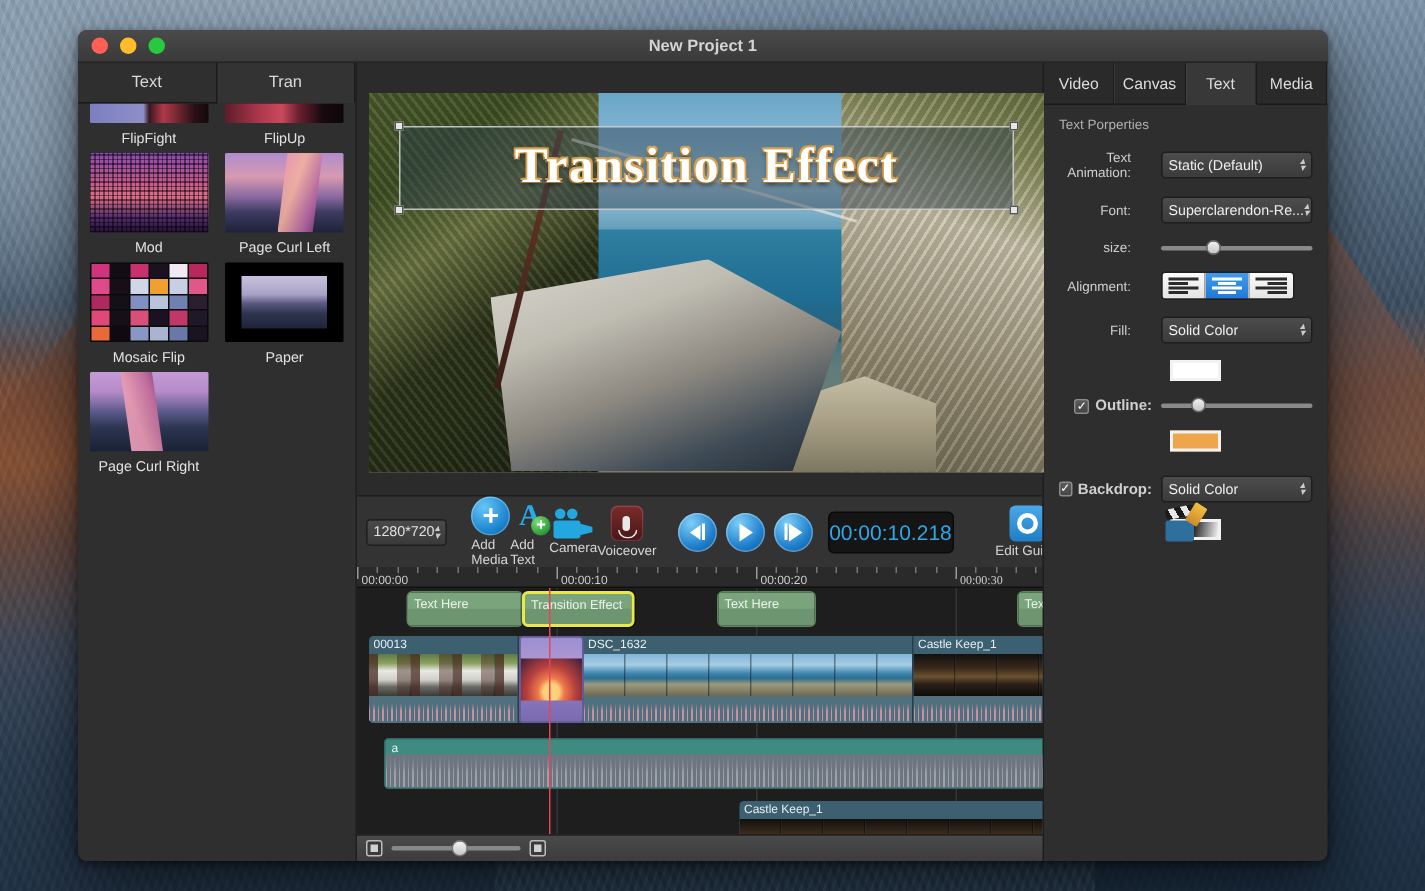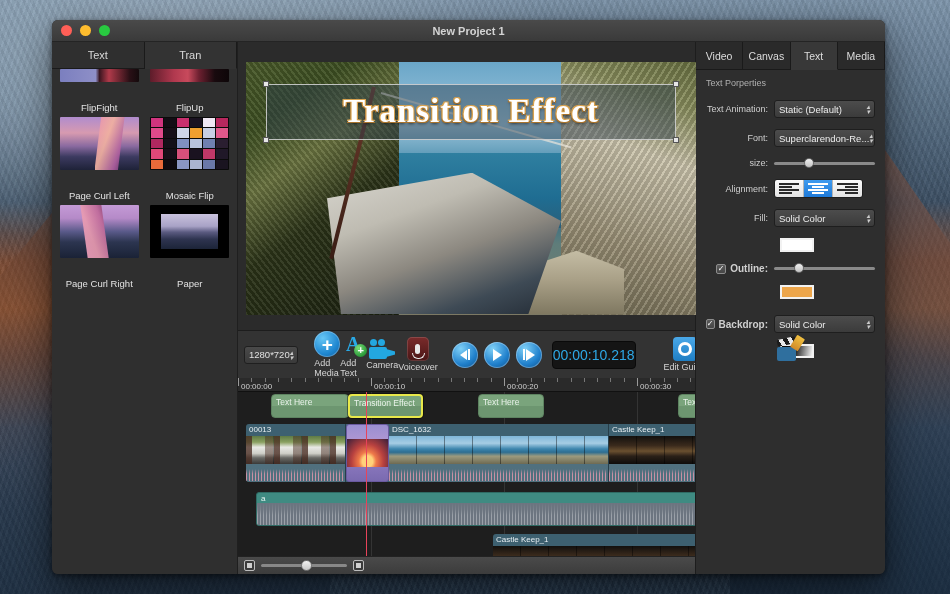--- a/index.html
+++ b/index.html
@@ -79,21 +79,21 @@
     flex: 1; overflow: hidden;
     display: grid; grid-template-columns: 1fr 1fr;
     gap: 3px 4px; padding: 0 4px 4px 4px; align-content: start;
   }
   .lp-cell { display: flex; flex-direction: column; align-items: center; }
   .lp-thumb {
     width: 79px; height: 53px; border-radius: 1px; overflow:hidden;
     position: relative; background: #111;
   }
   .lp-cell.clip-top .lp-thumb { height: 13px; }
-  .lp-label { font-size: 9.5px; color: #e2e2e2; margin-top: 20px; line-height: 12px; }
+  .lp-label { font-size: 9.5px; color: #e2e2e2; margin-top: 5px; line-height: 12px; }
 
   
   .th-flipfight { background: linear-gradient(to right, #7b7fbf 0%, #8e8fc7 45%, #3a1620 50%, #b03a4a 62%, #2a1016 88%, #140a0c 100%); }
   .th-flipup { background: linear-gradient(to right, #5d1c2a 0%, #b0384e 30%, #c84a5c 48%, #6d2030 62%, #180a0e 82%, #0d0608 100%); }
   .th-mask { background: linear-gradient(to bottom, #c63a8c 0%, #e0547a 24%, #f08050 40%, #ca4a6a 52%, #7a2a55 70%, #3a1433 100%); }
   .th-mask::after { content:""; position:absolute; inset:55% 0 0 0; background: linear-gradient(to bottom, rgba(255,160,120,.55), rgba(30,10,40,.9)); }
   .th-mod { background: linear-gradient(to bottom, #8a4ab0 0%, #c05a8e 35%, #e0708a 55%, #5a3070 80%, #241038 100%); }
   .th-mod::after {
     content:""; position:absolute; inset:0;
     background: repeating-linear-gradient(0deg, rgba(0,0,0,.45) 0 1px, transparent 1px 3px),
@@ -324,21 +324,21 @@
     border-left: 1px solid #1d1d1d; display: flex; flex-direction: column;
   }
   .rp-tabs { display: flex; height: 28px; flex: 0 0 28px; background: #c4b5fd; }
   .rp-tab { flex: 1; display: flex; align-items: center; justify-content: center;
     font-size: 10.5px; color: #dcdcdc; border-right: 1px solid #1a1a1a;
     border-bottom: 1px solid #1a1a1a; background: #2a2a2a; }
   .rp-tab.active { background: #383838; border-bottom-color: #383838; }
   .rp-body { flex: 1; padding: 8px 10px; overflow: hidden; }
   .rp-heading { font-size: 9px; color: #b0b0b0; margin-bottom: 12px; }
   .row { display: flex; align-items: center; margin-bottom: 11px; }
-  .row .lab { width: 68px; text-align: right; font-size: 9px; color: #cfcfcf; padding-right: 6px; }
+  .row .lab { width: 68px; text-align: right; font-size: 9px; color: #cfcfcf; padding-right: 20px; }
   .popup {
     flex: 1; height: 18px; border-radius: 3px;
     background: linear-gradient(to bottom, #4c4c4c, #3b3b3b);
     border: 1px solid #1e1e1e; color: #ededed; font-size: 9.5px;
     display: flex; align-items: center; padding: 0 4px; justify-content: space-between;
     overflow:hidden; white-space:nowrap;
   }
   .slider { flex: 1; height: 3px; background: #8a8a8a; border-radius: 2px; position: relative; }
   .slider .knob { position: absolute; top: -4px; width: 10px; height: 10px; border-radius: 50%;
     background: linear-gradient(to bottom,#f0f0f0,#c4c4c4); border: 1px solid #6a6a6a; }
@@ -391,20 +391,24 @@
         <div class="lp-tab active">Tran</div>
       </div>
       <div class="lp-grid" id="lp-grid">
           <div class="lp-cell clip-top">
             <div class="lp-thumb th-flipfight"></div>
             <div class="lp-label">FlipFight</div>
           </div>
           <div class="lp-cell clip-top">
             <div class="lp-thumb th-flipup"></div>
             <div class="lp-label">FlipUp</div>
+          </div>
+          <div class="lp-cell">
+            <div class="lp-thumb th-mod"></div>
+            <div class="lp-label">Mod</div>
           </div>
           <div class="lp-cell">
             <div class="lp-thumb th-pcl"></div>
             <div class="lp-label">Page Curl Left</div>
           </div>
           <div class="lp-cell">
             <div class="lp-thumb th-mosaic">
               <i style="background: rgb(208, 52, 126);"></i>
               <i style="background: rgb(18, 13, 20);"></i>
               <i style="background: rgb(200, 48, 110);"></i>
@@ -432,28 +436,28 @@
               <i style="background: rgb(232, 106, 58);"></i>
               <i style="background: rgb(14, 10, 16);"></i>
               <i style="background: rgb(138, 150, 196);"></i>
               <i style="background: rgb(170, 180, 208);"></i>
               <i style="background: rgb(106, 120, 168);"></i>
               <i style="background: rgb(26, 20, 32);"></i>
             </div>
             <div class="lp-label">Mosaic Flip</div>
           </div>
           <div class="lp-cell">
+            <div class="lp-thumb th-paper">
+              <i></i>
+            </div>
+            <div class="lp-label">Paper</div>
+          </div>
+          <div class="lp-cell">
             <div class="lp-thumb th-pcr"></div>
             <div class="lp-label">Page Curl Right</div>
-          </div>
-          <div class="lp-cell">
-            <div class="lp-thumb th-paper">
-              <i></i>
-            </div>
-            <div class="lp-label">Paper</div>
           </div>
         </div>
     </div>
 
     <div class="center">
 
       <div class="preview-row">
         <div class="preview-wrap">
           <div class="canvas">
             <div class="cv-sky"></div>
@@ -590,21 +594,21 @@
             <div class="tick minor" style="left: 279.3px;"></div>
             <div class="tick minor" style="left: 292.6px;"></div>
             <div class="tick minor" style="left: 305.9px;"></div>
             <div class="tick minor" style="left: 319.2px;"></div>
             <div class="tick minor" style="left: 332.5px;"></div>
             <div class="tick minor" style="left: 345.8px;"></div>
             <div class="tick minor" style="left: 359.1px;"></div>
             <div class="tick minor" style="left: 372.4px;"></div>
             <div class="tick minor" style="left: 385.7px;"></div>
             <div class="tick major" style="left: 399px;"></div>
-            <div class="rl" style="left: 400px;">00:00:30</div>
+            <div class="rl" style="left: 400px; font-family: Liberation Serif, serif;">00:00:30</div>
             <div class="tick minor" style="left: 412.3px;"></div>
             <div class="tick minor" style="left: 425.6px;"></div>
             <div class="tick minor" style="left: 438.9px;"></div>
             <div class="tick minor" style="left: 452.2px;"></div>
           </div>
         <div class="tracks" id="tracks">
           <div class="playhead" id="playhead" style="left: 128px;"></div>
         <div class="vgrid" style="left: 133px;"></div>
             <div class="vgrid" style="left: 266px;"></div>
             <div class="vgrid" style="left: 399px;"></div>

